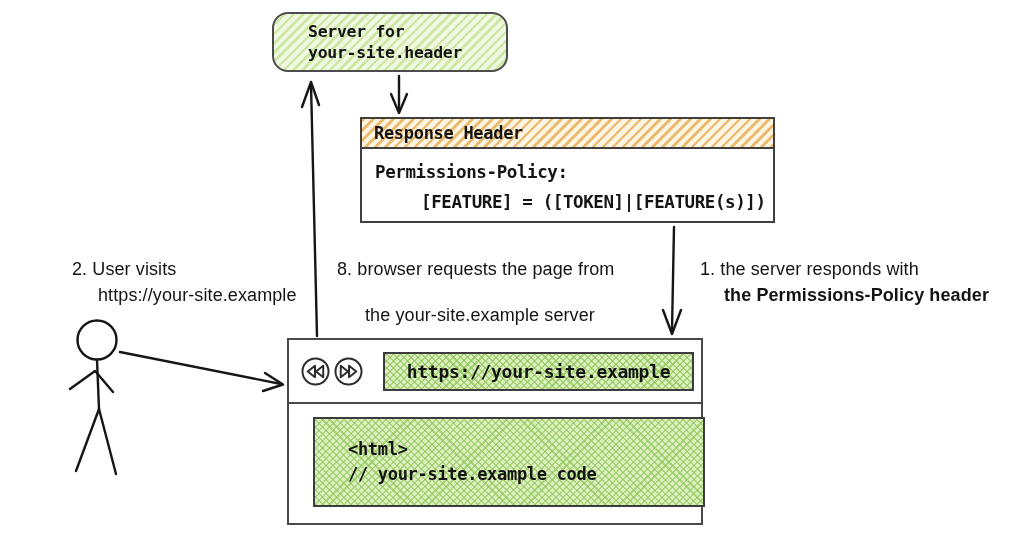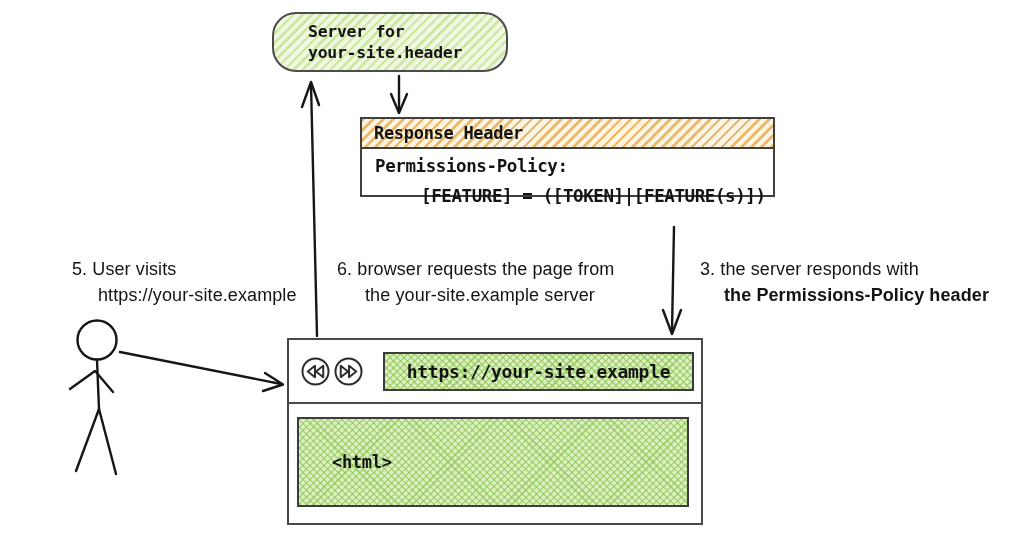--- a/index.html
+++ b/index.html
@@ -6,39 +6,39 @@
   .stage{
     position:relative;width:1012px;height:538px;background:#ffffff;
     font-family:"Liberation Sans",sans-serif;color:#141414;overflow:hidden;
   }
   .mono{font-family:"DejaVu Sans Mono","Liberation Mono",monospace;font-weight:700;}
   .abs{position:absolute;}
 
   
   .server-box{
     left:272px;top:12px;width:236px;height:60px;box-sizing:border-box;
-    border:2.5px solid #4c4c4c;border-radius:24px;
+    border:2.5px solid #4c4c4c;border-radius:16px;
     background-color:#f1f8e2;
     background-image:repeating-linear-gradient(135deg,#cde8a3 0 2.5px,rgba(0,0,0,0) 2.5px 6.5px);
     display:flex;flex-direction:column;justify-content:center;
     padding-left:34px;font-size:16.5px;line-height:21px;letter-spacing:-0.3px;
   }
 
   
   .resp-box{
-    left:360px;top:117px;width:415px;height:80px;box-sizing:border-box;
+    left:360px;top:117px;width:415px;height:106px;box-sizing:border-box;
     border:2px solid #3f3f3f;background:#ffffff;
   }
   .resp-title{
     box-sizing:border-box;height:30px;border-bottom:2px solid #3f3f3f;
     background-color:#fdf5e2;
     background-image:repeating-linear-gradient(135deg,#edb96d 0 2.5px,rgba(0,0,0,0) 2.5px 7px);
     font-size:17px;line-height:28px;padding-left:12px;letter-spacing:-0.3px;
   }
-  .resp-body{padding:2px 0 0 13px;font-size:17.5px;line-height:30px;letter-spacing:-0.4px;}
+  .resp-body{padding:8px 0 0 13px;font-size:17.5px;line-height:30px;letter-spacing:-0.4px;}
   .resp-line2{padding-left:46px;}
 
   
   .browser{
     left:287px;top:338px;width:416px;height:187px;box-sizing:border-box;
     border:2.5px solid #494949;background:#ffffff;
   }
   .chrome{
     box-sizing:border-box;height:64px;border-bottom:2px solid #494949;
     display:flex;align-items:center;padding-left:11px;
@@ -48,37 +48,37 @@
     box-sizing:border-box;margin-left:17px;width:311px;height:39px;
     border:2px solid #3c3c3c;
     background-color:#dcefbe;
     background-image:
       repeating-linear-gradient(135deg,rgba(139,196,84,0.65) 0 1.5px,rgba(0,0,0,0) 1.5px 5px),
       repeating-linear-gradient(45deg,rgba(139,196,84,0.65) 0 1.5px,rgba(0,0,0,0) 1.5px 5px);
     display:flex;align-items:center;justify-content:center;
     font-size:18px;letter-spacing:-0.3px;
   }
   .content-box{
-    box-sizing:border-box;position:absolute;left:8px;top:77px;width:392px;height:90px;
+    box-sizing:border-box;position:absolute;left:24px;top:77px;width:392px;height:90px;
     border:2px solid #3c3c3c;
     background-color:#dcefbe;
     background-image:
       repeating-linear-gradient(135deg,rgba(139,196,84,0.6) 0 1.5px,rgba(0,0,0,0) 1.5px 5px),
       repeating-linear-gradient(45deg,rgba(139,196,84,0.6) 0 1.5px,rgba(0,0,0,0) 1.5px 5px);
     display:flex;flex-direction:column;justify-content:center;
     padding-left:33px;font-size:17px;line-height:25px;letter-spacing:-0.3px;
   }
 
   
   .step{font-size:18px;line-height:26px;letter-spacing:0.1px;}
   .step .l2{display:block;}
   .step1{left:72px;top:256px;}
   .step1 .l2{padding-left:26px;}
   .step2{left:337px;top:256px;}
-  .step2 .l2{padding-left:28px;}
+  .step2 .l2{padding-left:28px;margin-top:20px;}
   .step3{left:700px;top:256px;}
   .step3 .l2{padding-left:24px;font-weight:bold;}
 
   .overlay{left:0;top:0;width:1012px;height:538px;pointer-events:none;}
 </style>
 </head>
 <body>
 
 <div class="stage">
 
@@ -110,33 +110,34 @@
           <polygon points="15.5,9.5 22.5,15 15.5,20.5"></polygon>
           <polygon points="7.5,9.5 14.5,15 7.5,20.5"></polygon>
         </g>
       </svg>
       <div class="urlbar mono">
         <span>https://your-site.example</span>
       </div>
     </div>
     <div class="content-box mono">
       <span>&lt;html&gt;</span>
+      <span>// your-site.example code</span>
     </div>
   </div>
 
   <div class="abs step step1">
-    <span>5. User visits</span>
+    <span>2. User visits</span>
     <span class="l2">https://your-site.example</span>
   </div>
   <div class="abs step step2">
-    <span>6. browser requests the page from</span>
+    <span>8. browser requests the page from</span>
     <span class="l2">the your-site.example server</span>
   </div>
   <div class="abs step step3">
-    <span>3. the server responds with</span>
+    <span>1. the server responds with</span>
     <span class="l2">the Permissions-Policy header</span>
   </div>
 
   <svg class="abs overlay" viewBox="0 0 1012 538">
     <g fill="none" stroke="#161616" stroke-width="2.4" stroke-linecap="round" stroke-linejoin="round">
 
       <g>
         <circle cx="97" cy="340" r="19.5"></circle>
         <path d="M97,360 L99,409"></path>
         <path d="M70,389 L95,371"></path>

